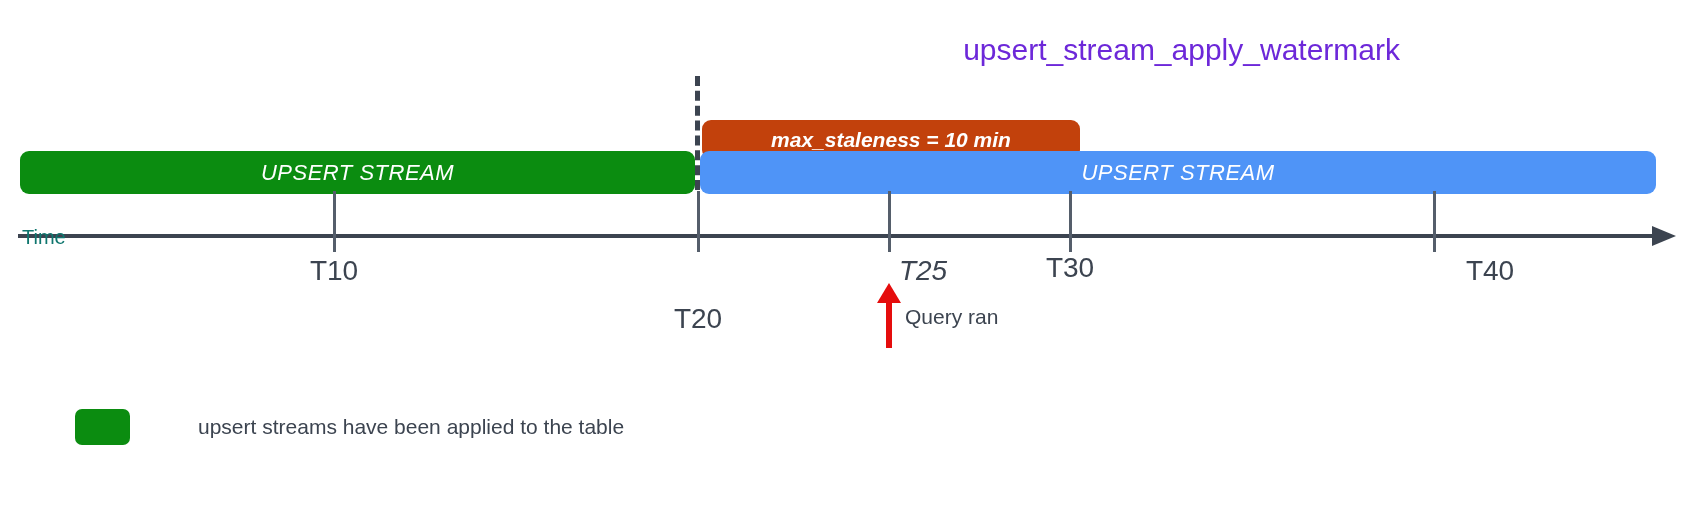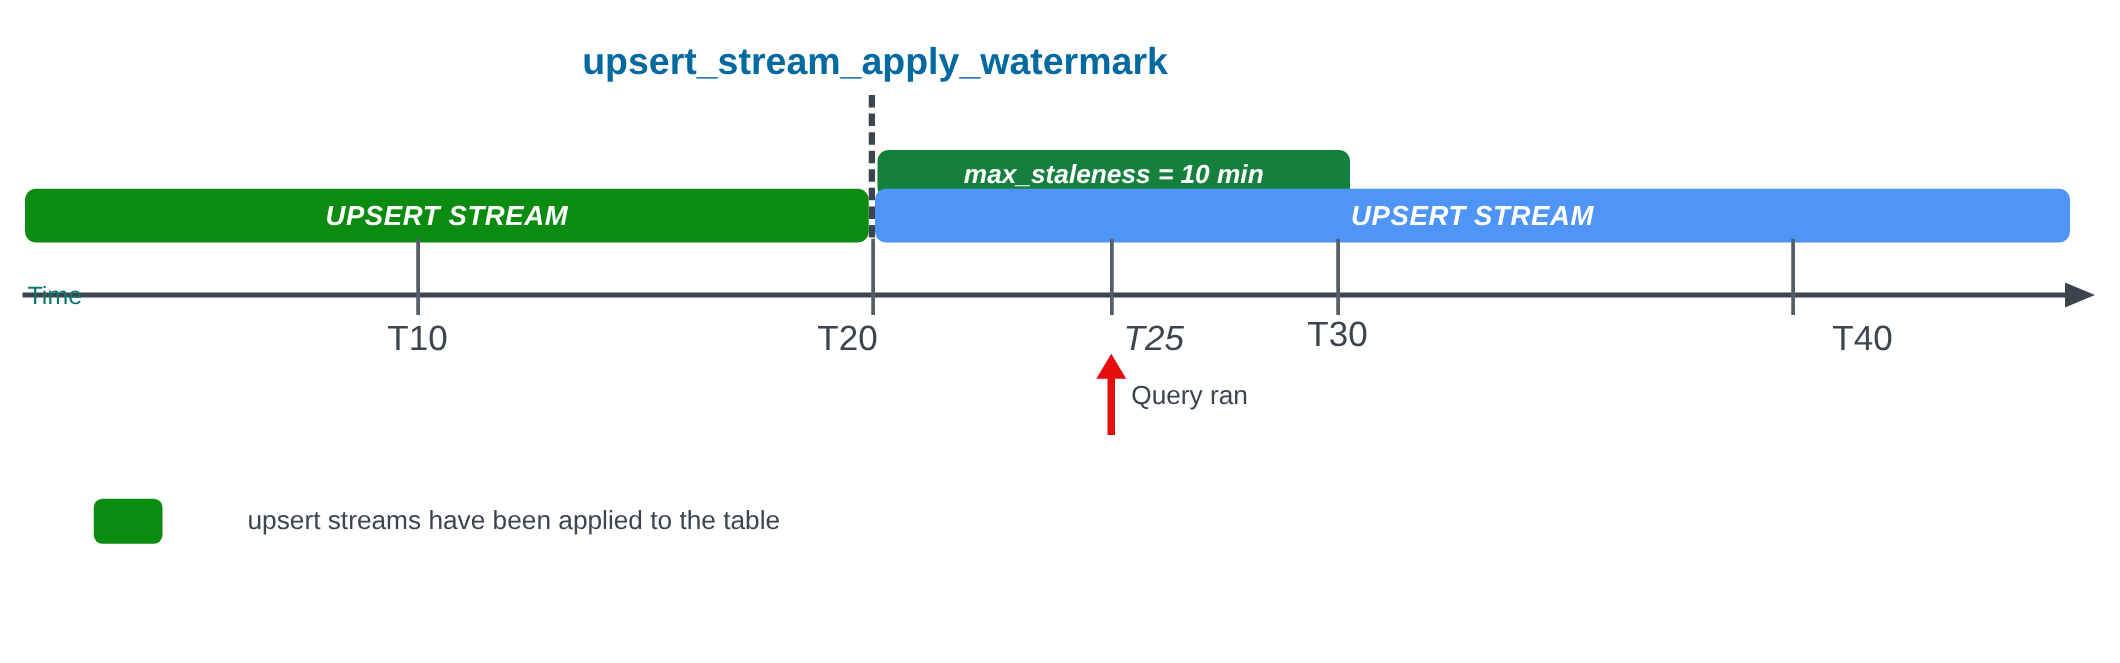--- a/index.html
+++ b/index.html
@@ -17,44 +17,44 @@
     background: #ffffff;
     overflow: hidden;
   }
   .abs { position: absolute; }
 
   
   #title {
     left: 0;
     top: 33px;
     width: 1400px;
-    text-align: center;
+    text-align: right;
     font-size: 30px;
-    font-weight: bold;
-    color: #0369a1;
+    font-weight: normal;
+    color: #6d28d9;
     letter-spacing: 0px;
     white-space: nowrap;
   }
 
   
   #watermark-line {
     left: 695px;
     top: 76px;
     width: 0px;
     height: 114px;
     border-left: 5px dashed #3c4450;
   }
 
   
   #staleness-box {
     left: 702px;
     top: 120px;
     width: 378px;
     height: 39px;
-    background: #15803d;
+    background: #c2410c;
     border-radius: 9px;
     display: flex;
     align-items: center;
     justify-content: center;
   }
   #staleness-label {
     font-size: 21px;
     font-weight: bold;
     font-style: italic;
     color: #ffffff;
@@ -64,21 +64,21 @@
   
   .bar {
     top: 151px;
     height: 43px;
     display: flex;
     align-items: center;
     justify-content: center;
   }
   .bar-label {
     font-size: 22px;
-    font-weight: bold;
+    font-weight: normal;
     font-style: italic;
     color: #ffffff;
     white-space: nowrap;
     letter-spacing: 0.5px;
   }
   #bar-applied {
     left: 20px;
     width: 675px;
     background: #0b8c10;
     border-radius: 9px;
@@ -153,21 +153,21 @@
     text-align: center;
   }
 
   
   .legend-row {
     left: 75px;
     height: 36px;
     display: flex;
     align-items: center;
   }
-  #legend-row-0 { top: 399px; justify-content: flex-end; }
+  #legend-row-0 { top: 409px; justify-content: flex-end; }
   #legend-row-1 { top: 452px; }
   .legend-swatch {
     width: 55px;
     height: 36px;
     border-radius: 7px;
     flex: none;
   }
   .legend-text {
     margin-left: 68px;
     font-size: 21px;
@@ -197,21 +197,21 @@
   </div>
 
   <div class="abs" id="axis-line"></div>
   <div class="abs" id="axis-arrow"></div>
   <div class="abs" id="axis-name">Time</div>
 
   <div class="abs tick-mark" style="left:333px;"></div>
   <div class="abs tick-label" style="left:334px;">T10</div>
 
   <div class="abs tick-mark" style="left:697px;"></div>
-  <div class="abs tick-label" style="left:678px;">T20</div>
+  <div class="abs tick-label" style="left:698px;margin-top:48px;">T20</div>
 
   <div class="abs tick-mark" style="left:888px;"></div>
   <div class="abs tick-label" style="left:923px;font-style:italic;">T25</div>
 
   <div class="abs tick-mark" style="left:1069px;"></div>
   <div class="abs tick-label" style="left:1070px;top:252px;">T30</div>
 
   <div class="abs tick-mark" style="left:1433px;"></div>
   <div class="abs tick-label" style="left:1490px;">T40</div>
 

